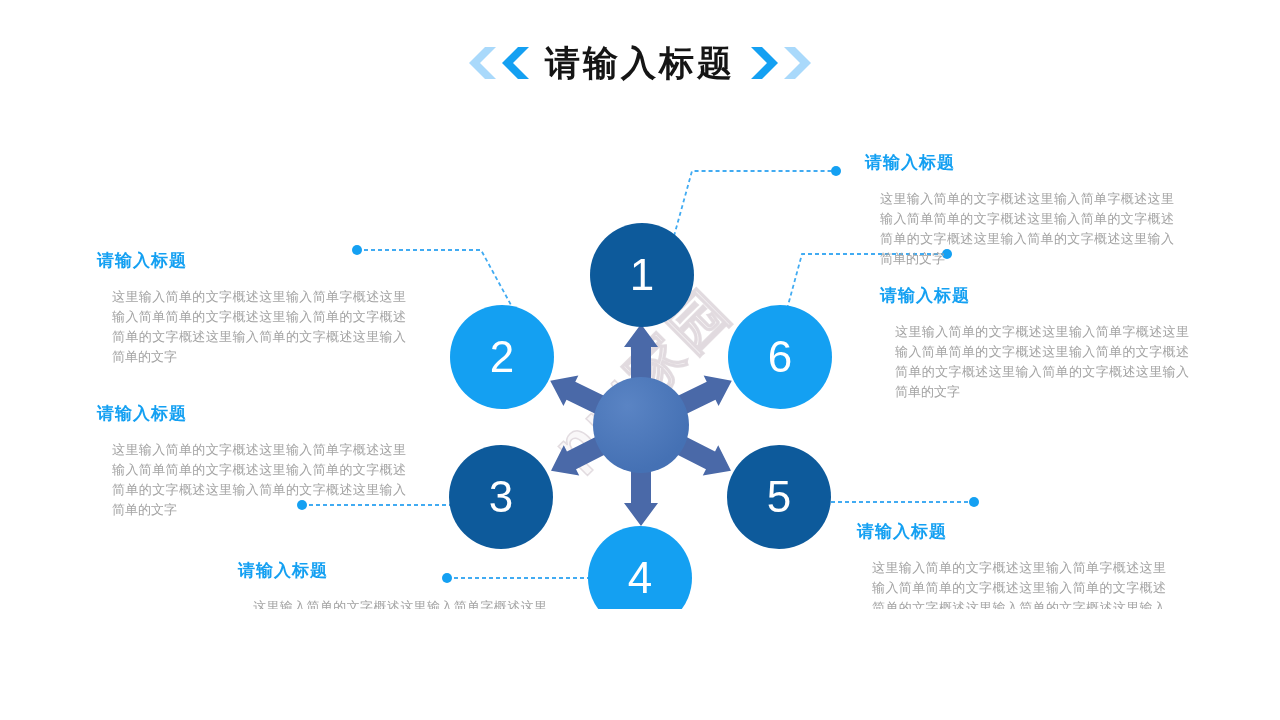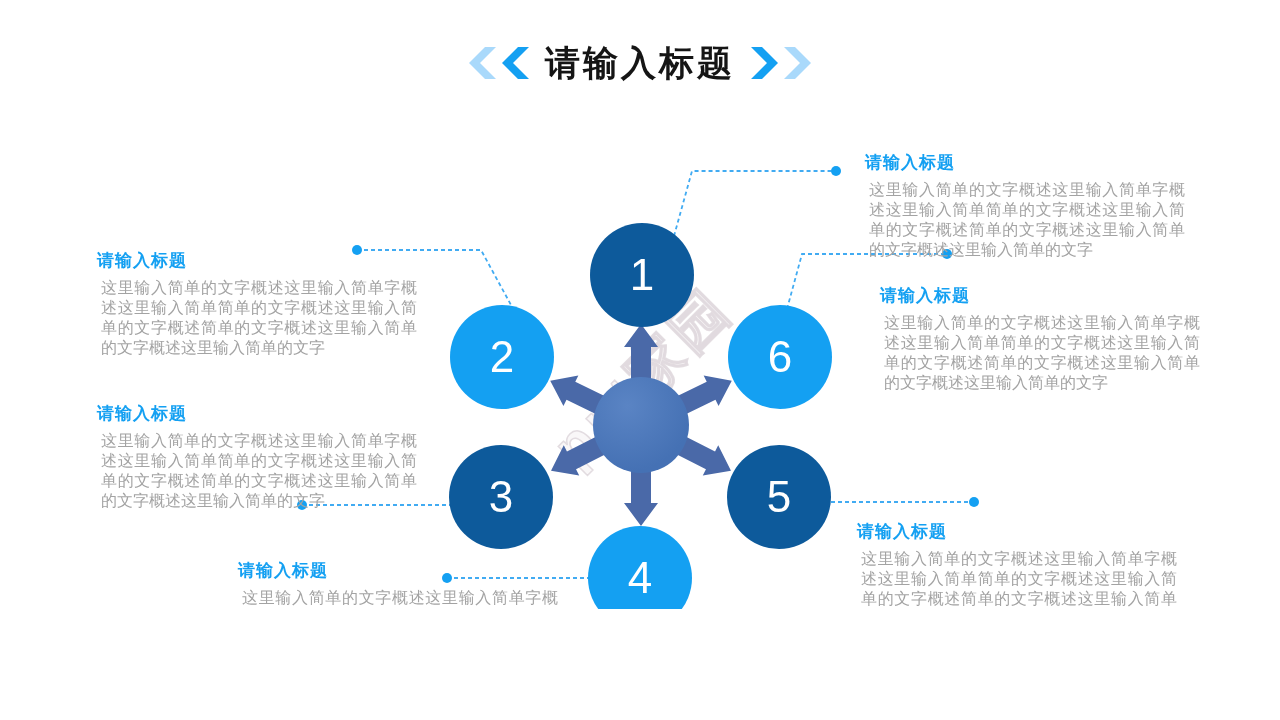--- a/index.html
+++ b/index.html
@@ -49,21 +49,21 @@
     background:radial-gradient(circle at 36% 30%, #5a84c4 0%, var(--hub) 72%);
     z-index:3;
   }
   
   .tb{position:absolute;width:324px;z-index:4;}
   .tb h3{
     margin:0 0 6px 0;font-size:17px;font-weight:700;color:var(--bright);
     line-height:22px;letter-spacing:1px;
   }
   .tb p{
-    margin:4px;font-size:16px;line-height:20px;color:var(--bodytext);
+    margin:15px;font-size:13px;line-height:20px;color:var(--bodytext);
     text-align:justify;
   }
   .tb1{left:865px;top:152px;}
   .tb2{left:97px;top:250px;}
   .tb6{left:880px;top:285px;}
   .tb3{left:97px;top:403px;}
   .tb5{left:857px;top:521px;}
   .tb4{left:238px;top:560px;}
 </style>
 </head>

